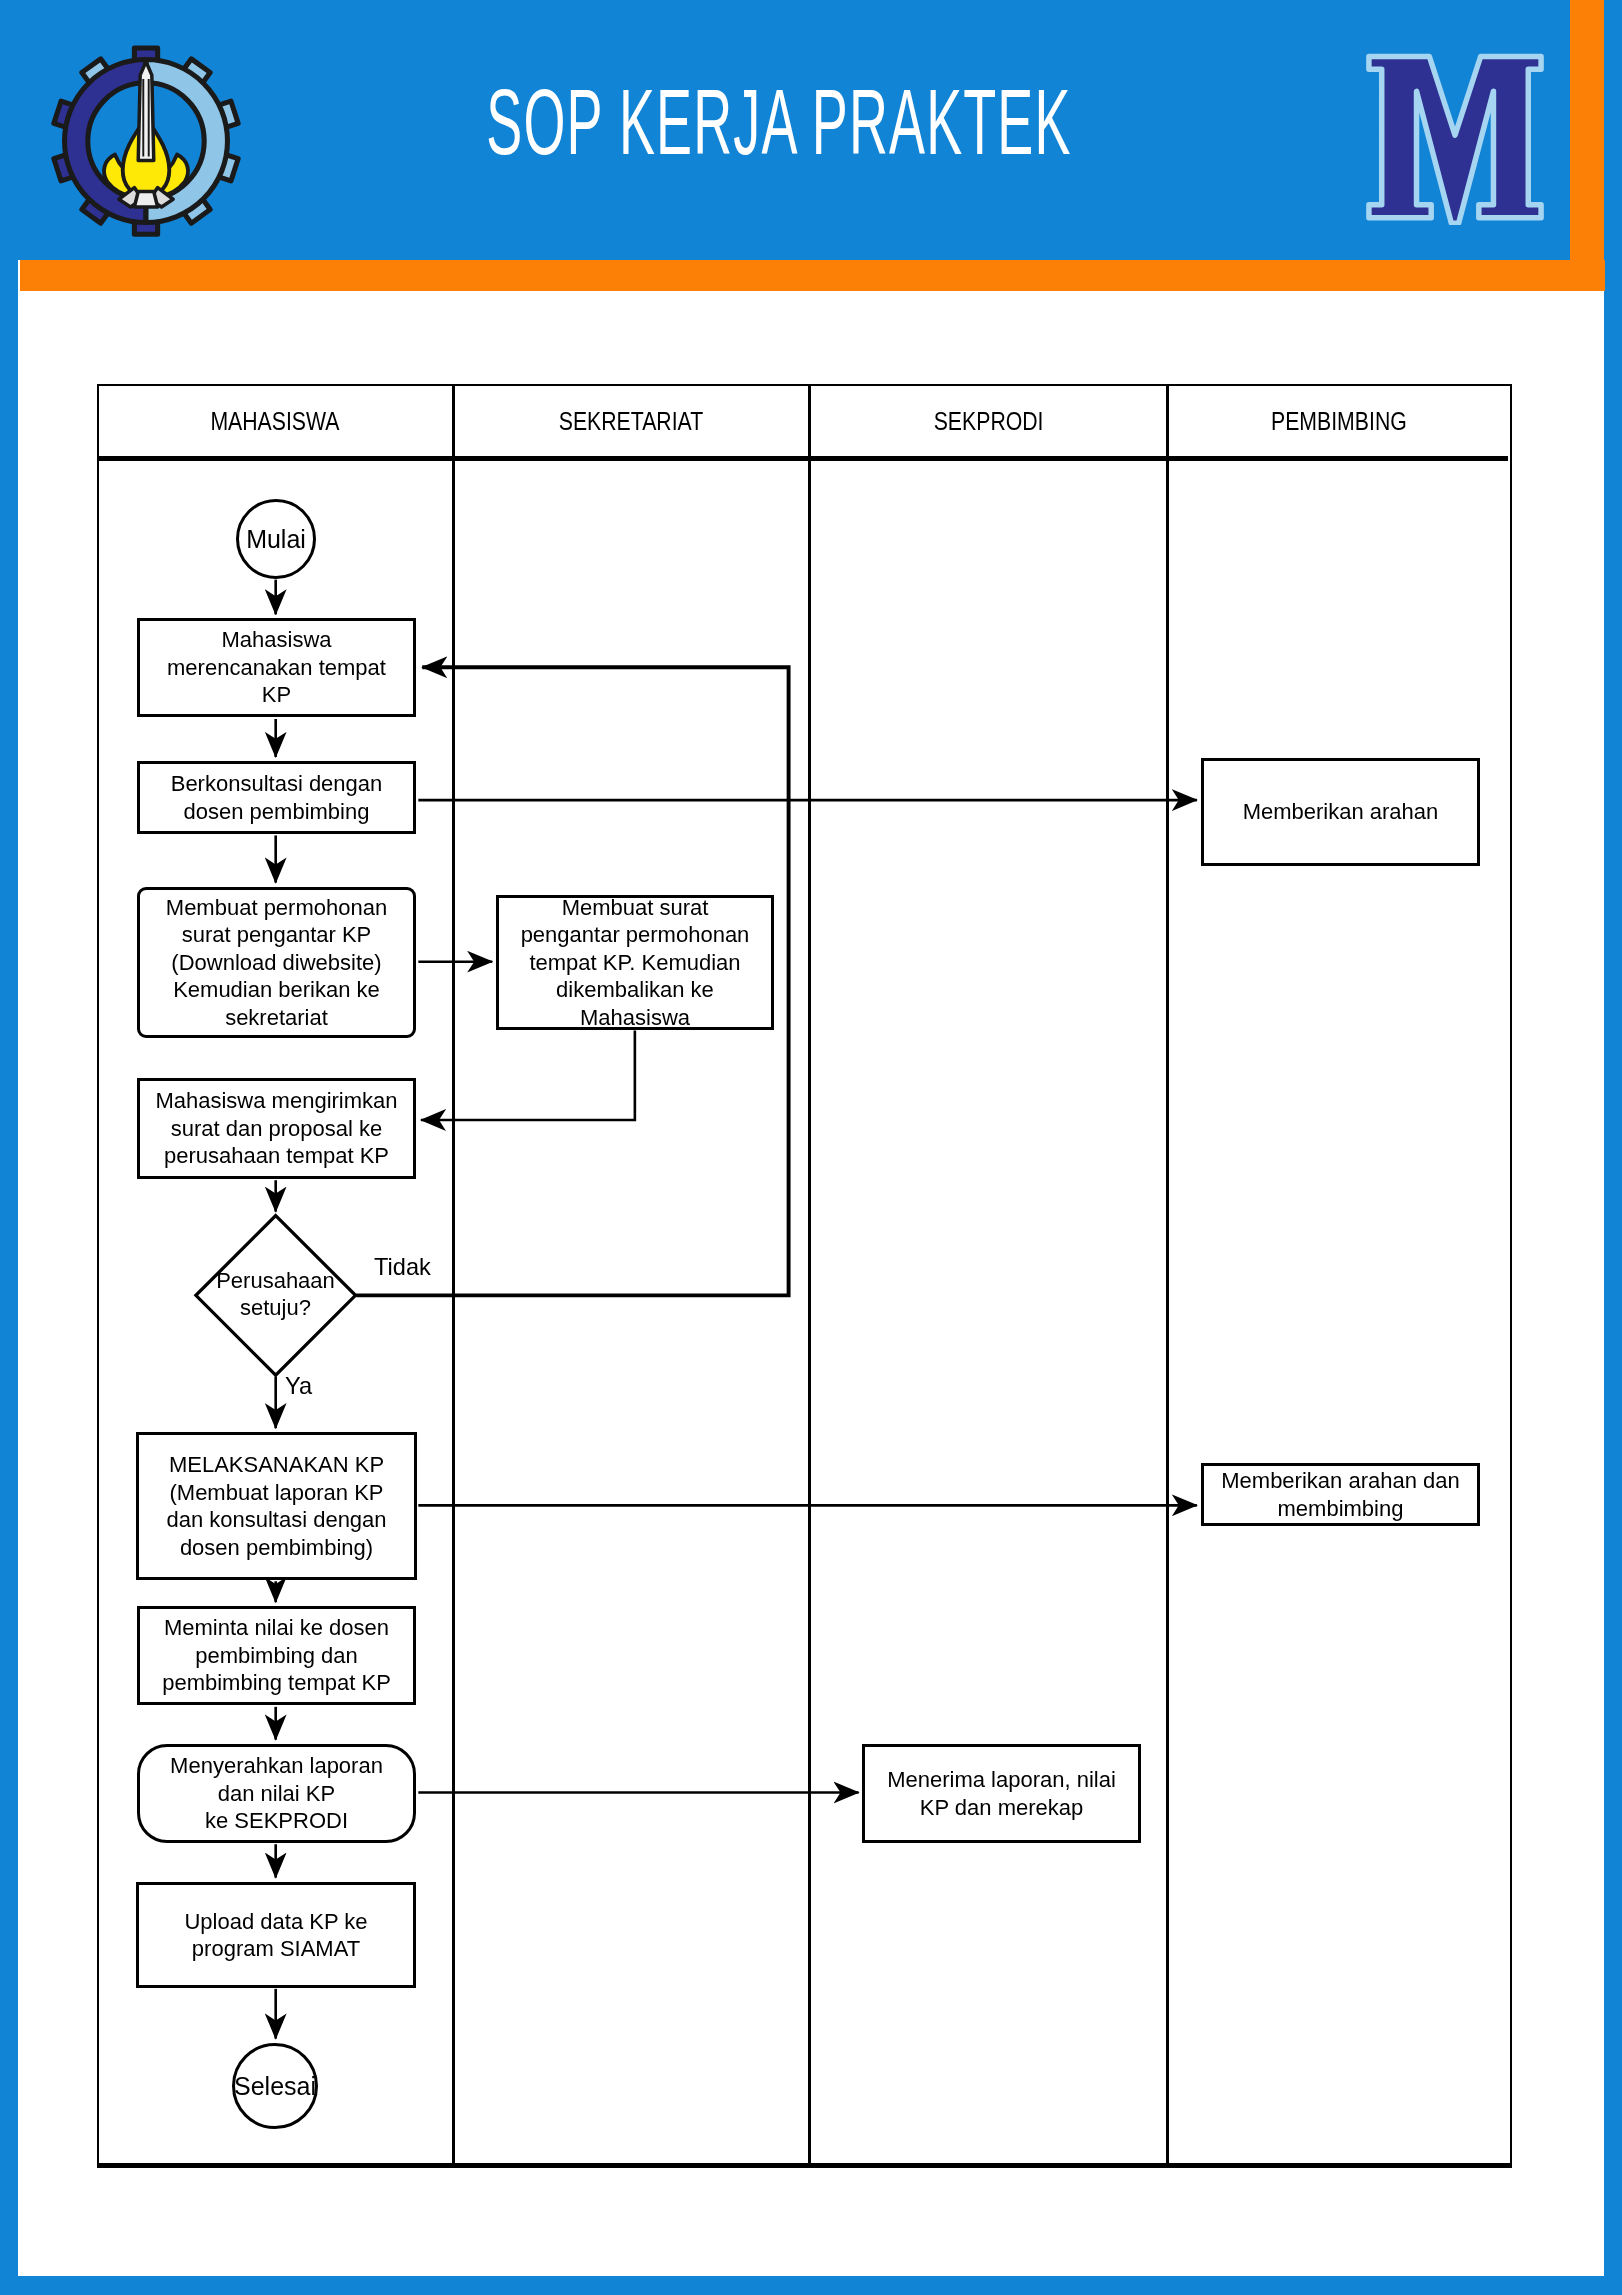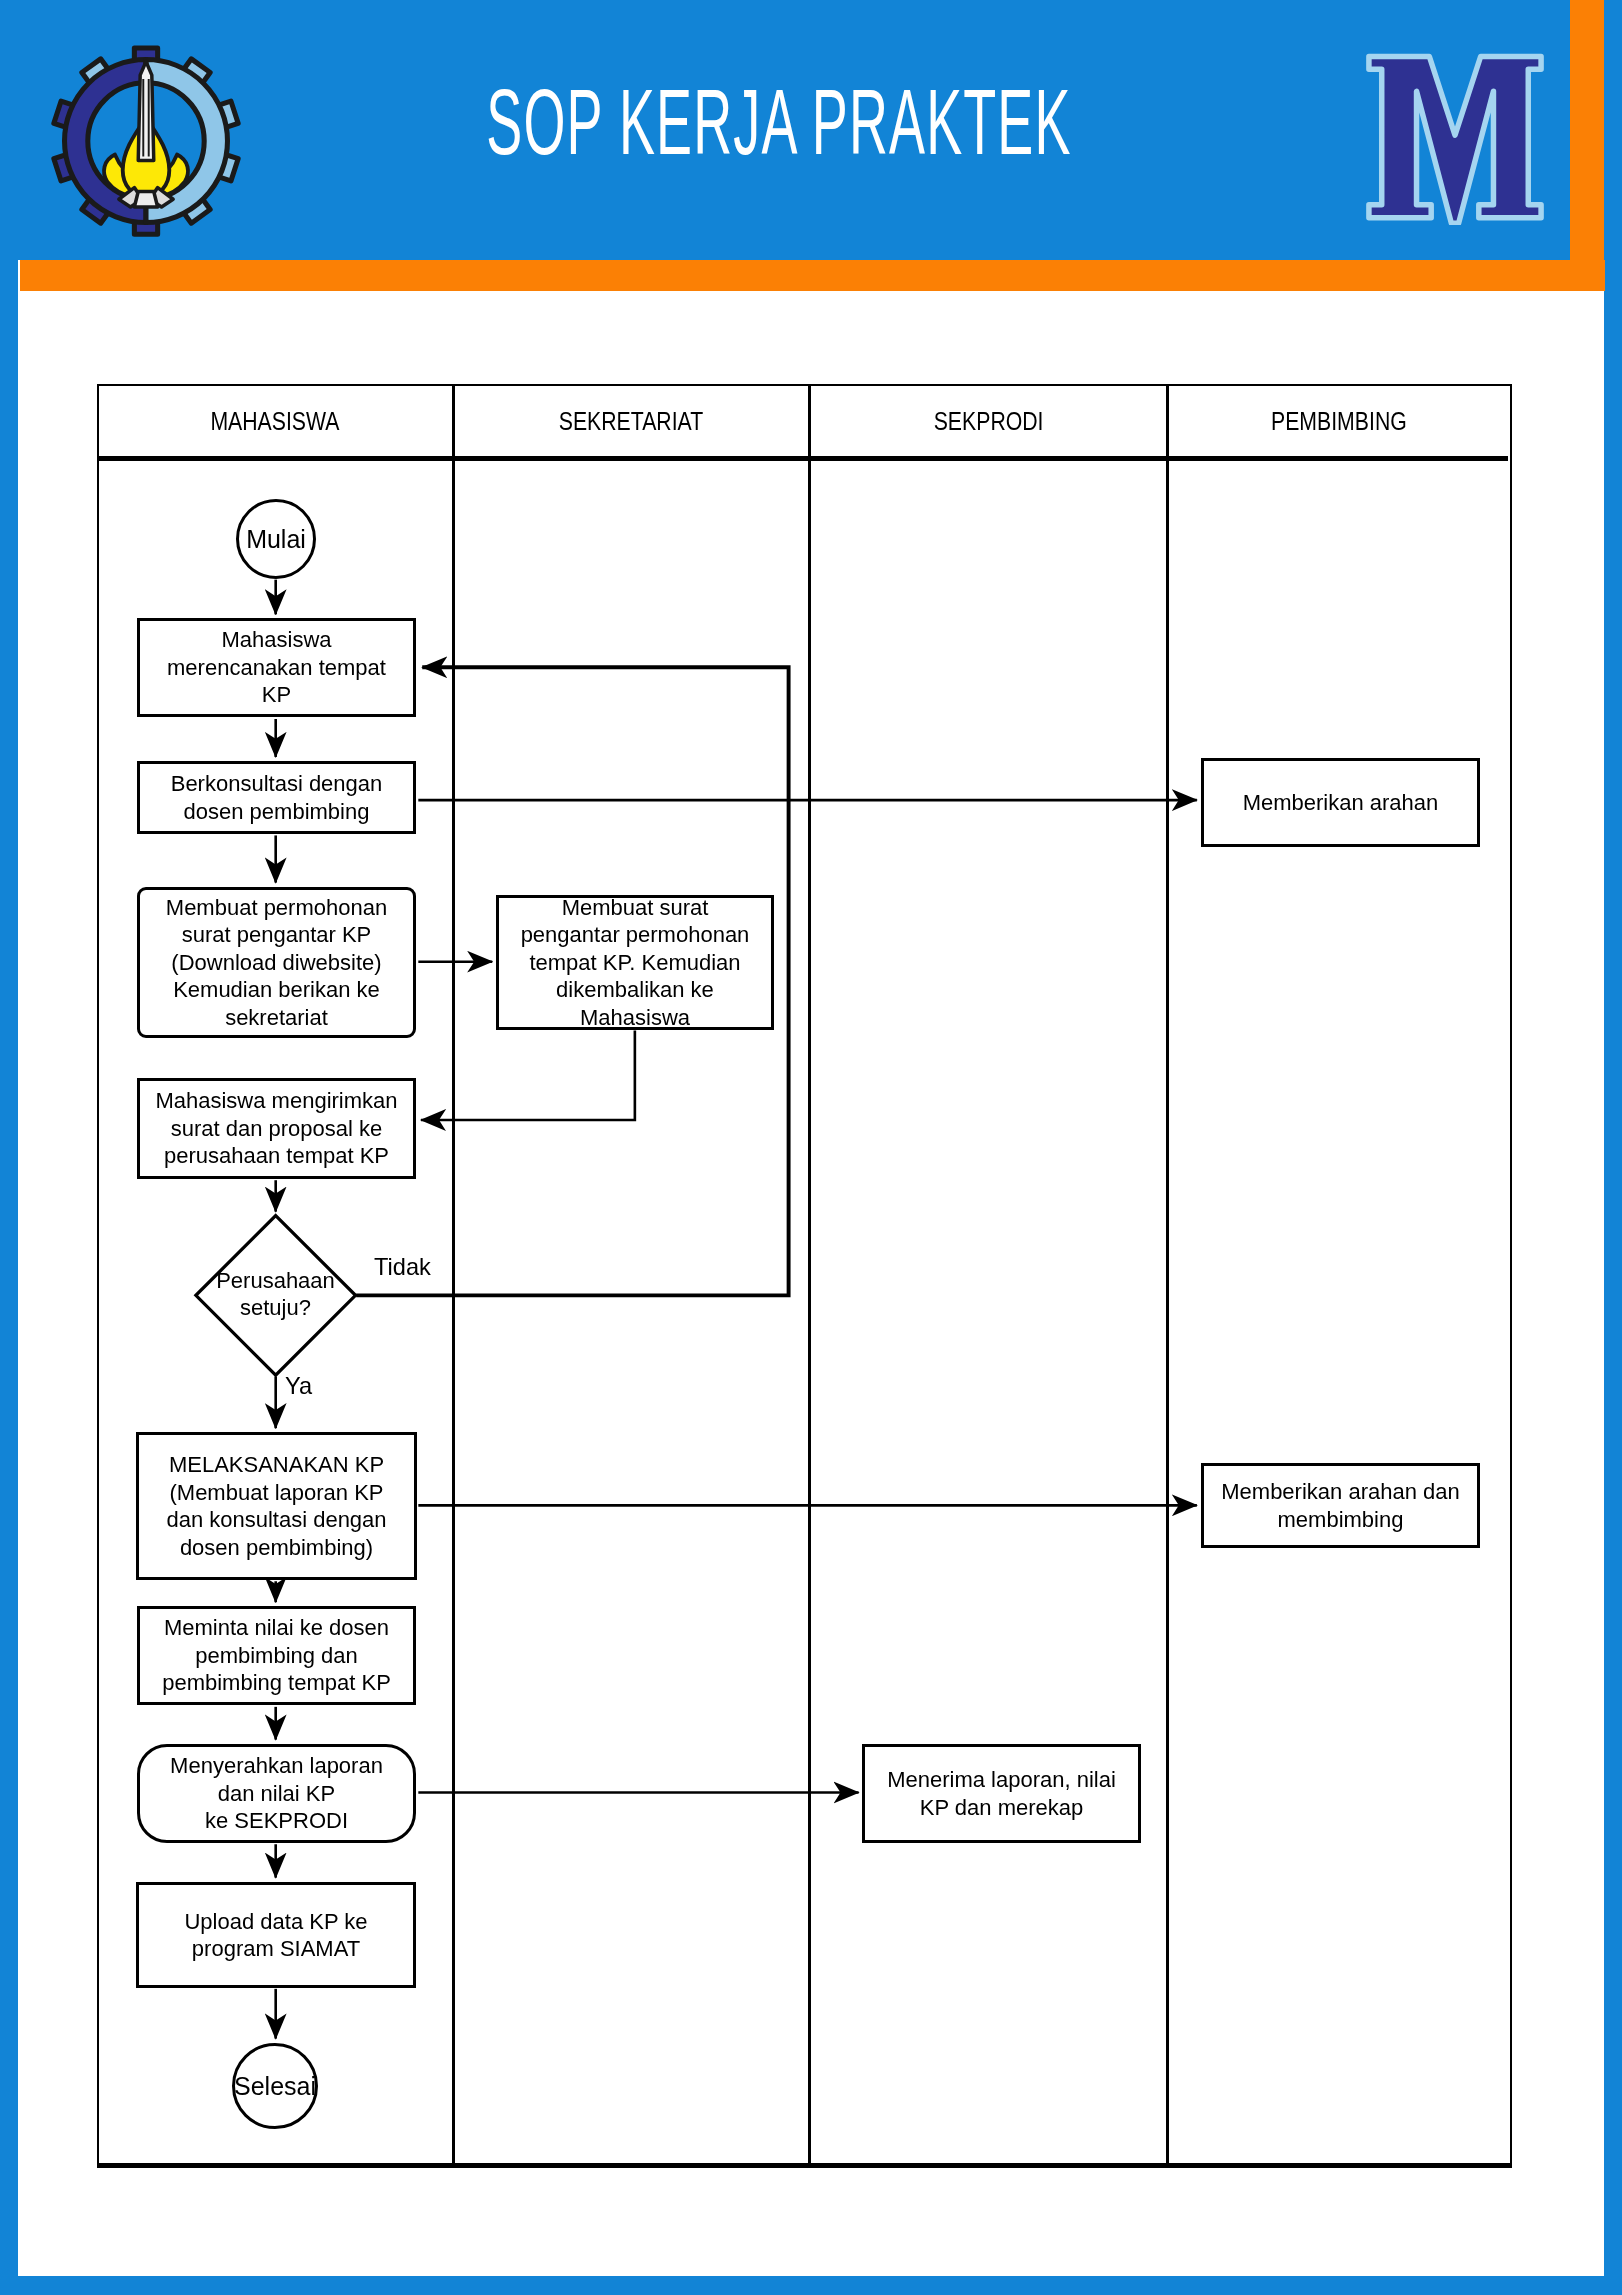--- a/index.html
+++ b/index.html
@@ -41,22 +41,22 @@
   .n-plan{left:137px;top:618px;width:279px;height:99px;}
   .n-consult{left:137px;top:761px;width:279px;height:73px;}
   .n-request{left:137px;top:887px;width:279px;height:151px;border-radius:9px;}
   .n-make{left:496px;top:895px;width:278px;height:135px;}
   .n-send{left:137px;top:1078px;width:279px;height:101px;}
   .n-dokp{left:136px;top:1432px;width:281px;height:148px;}
   .n-grade{left:137px;top:1606px;width:279px;height:99px;}
   .n-submit{left:137px;top:1744px;width:279px;height:99px;border-radius:30px;}
   .n-upload{left:136px;top:1882px;width:280px;height:106px;}
   .n-end{left:232px;top:2043px;width:86px;height:86px;}
-  .n-advise{left:1201px;top:758px;width:279px;height:89px;}
-  .n-advise2{left:1201px;top:1463px;width:279px;height:85px;}
+  .n-advise{left:1201px;top:758px;width:279px;height:108px;}
+  .n-advise2{left:1201px;top:1463px;width:279px;height:63px;}
   .n-receive{left:862px;top:1744px;width:279px;height:99px;}
   .decision-label{position:absolute;left:197px;top:1267px;width:157px;text-align:center;
                   font-size:22px;line-height:27px;white-space:pre-line;}
   .edge-label{position:absolute;font-size:23.6px;}
   .lbl-no{left:374px;top:1254px;}
   .lbl-yes{left:285px;top:1373px;}
 </style>
 </head>
 <body>
 

